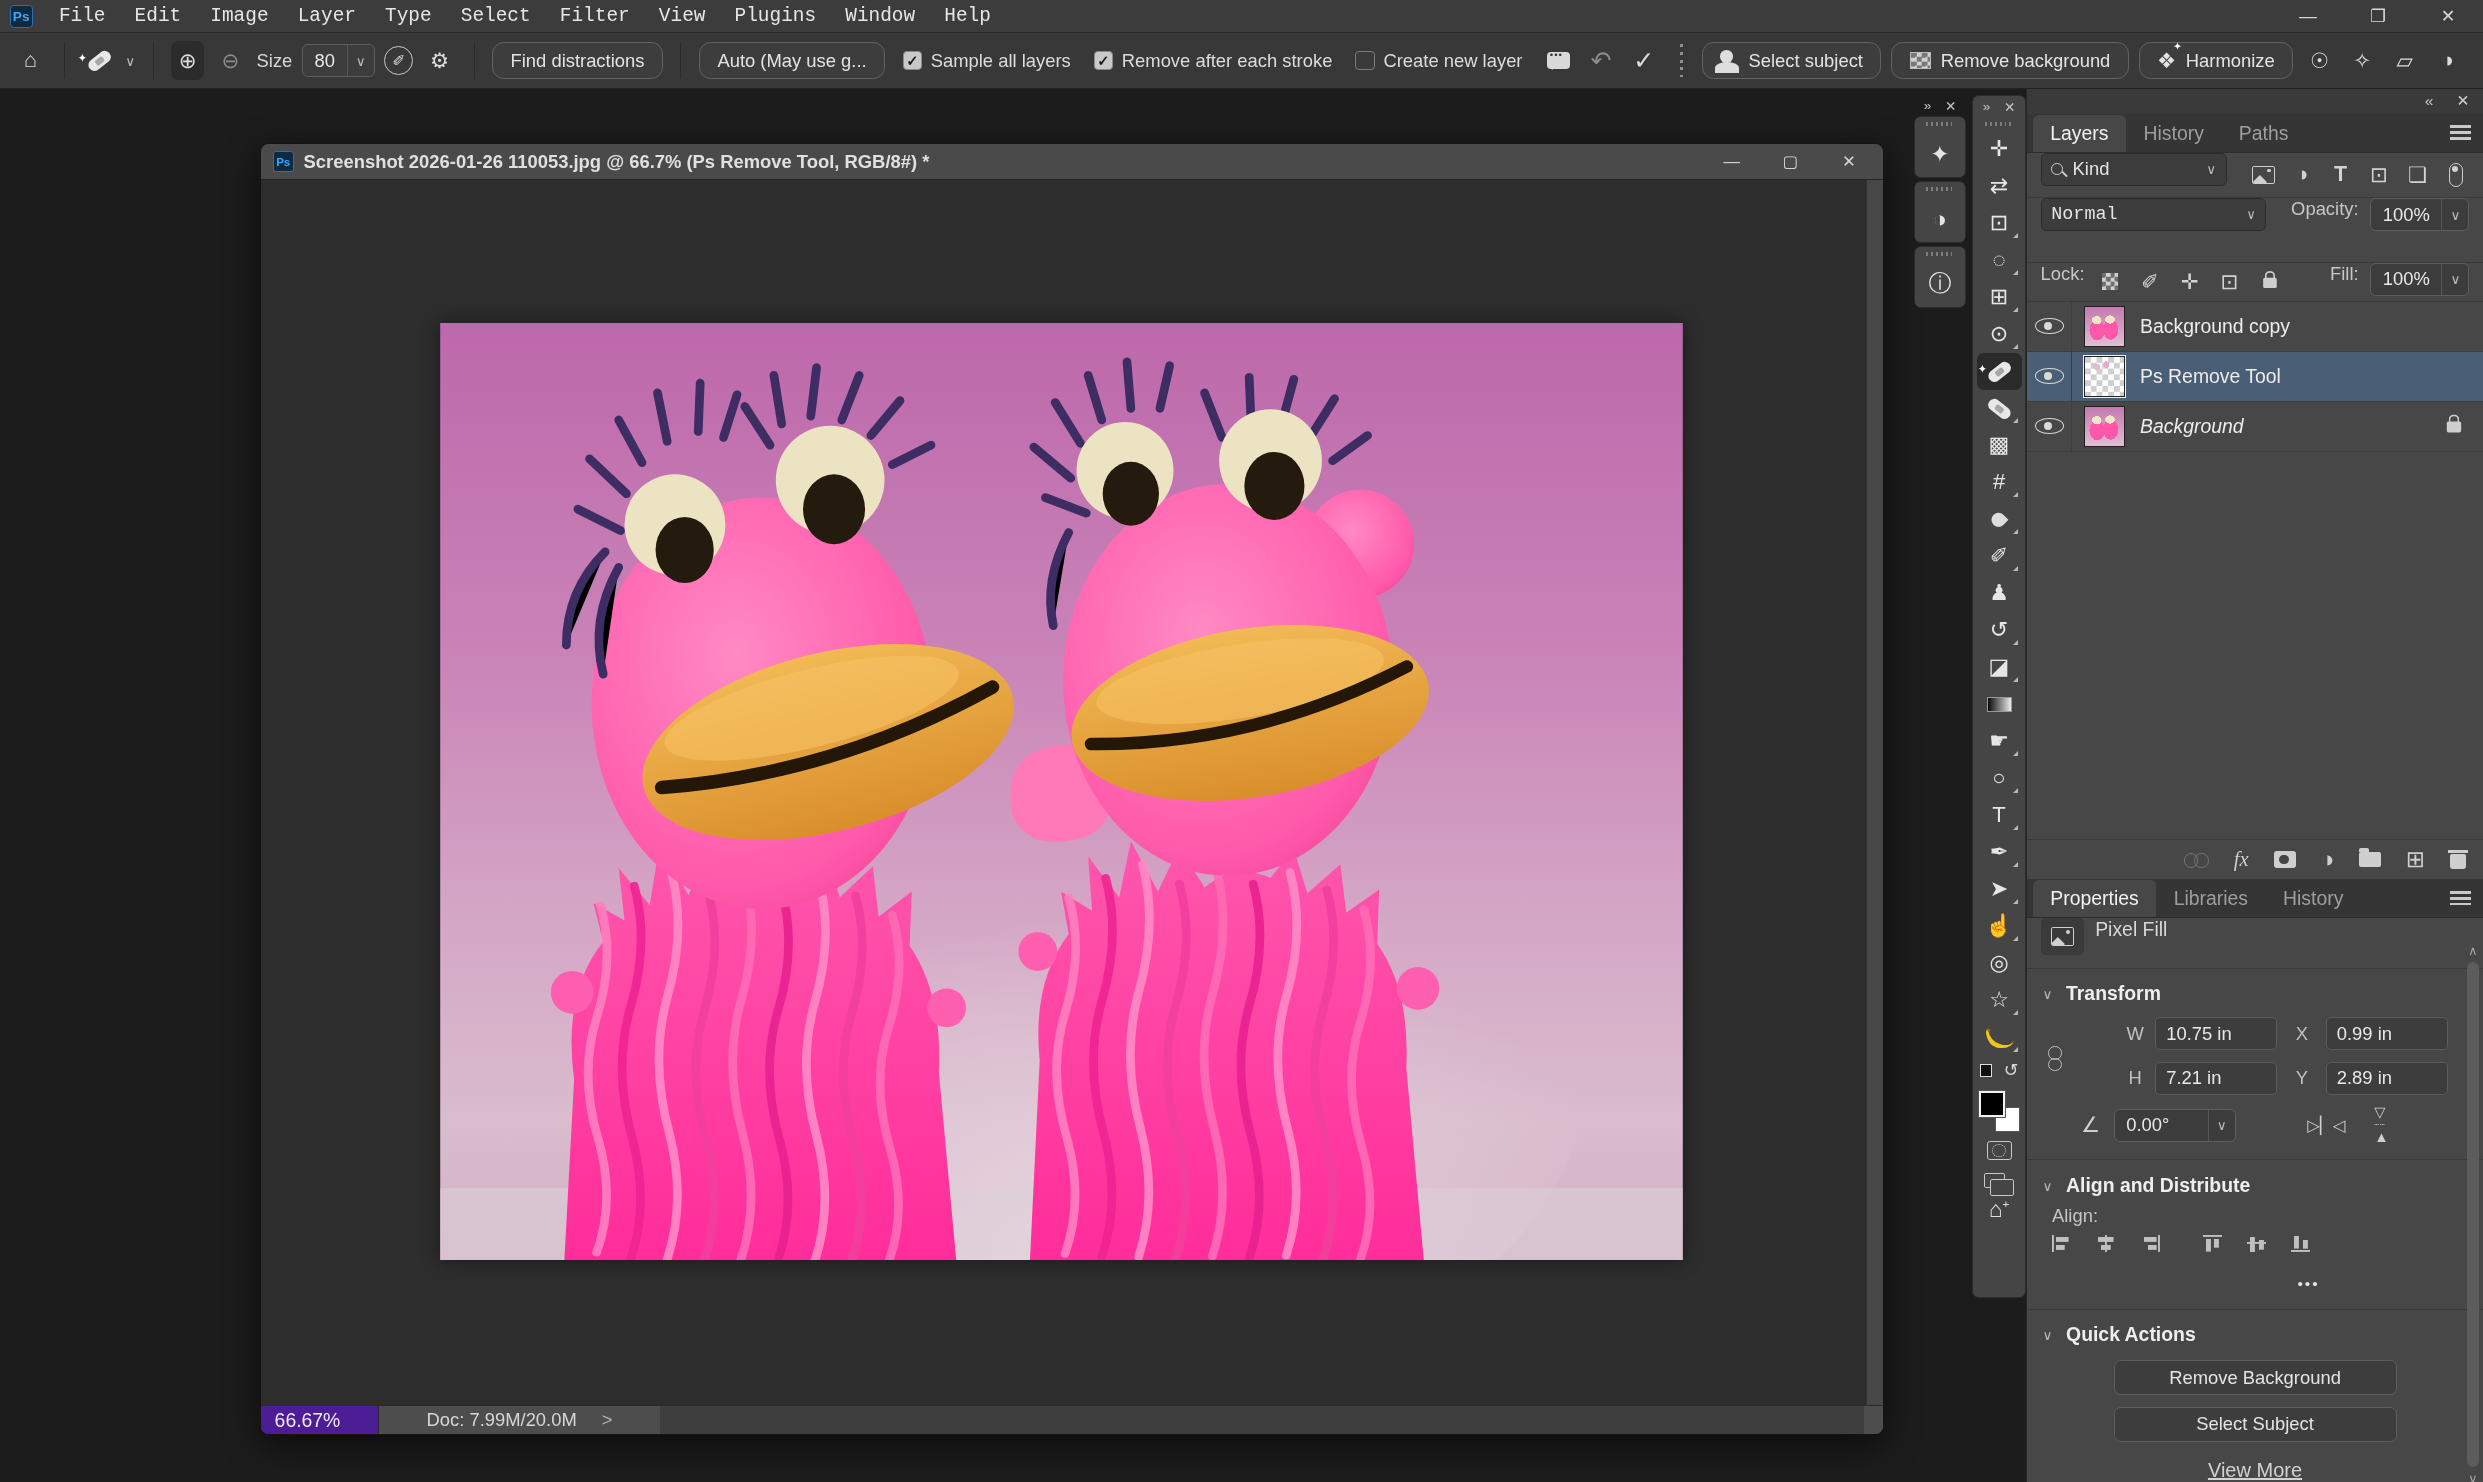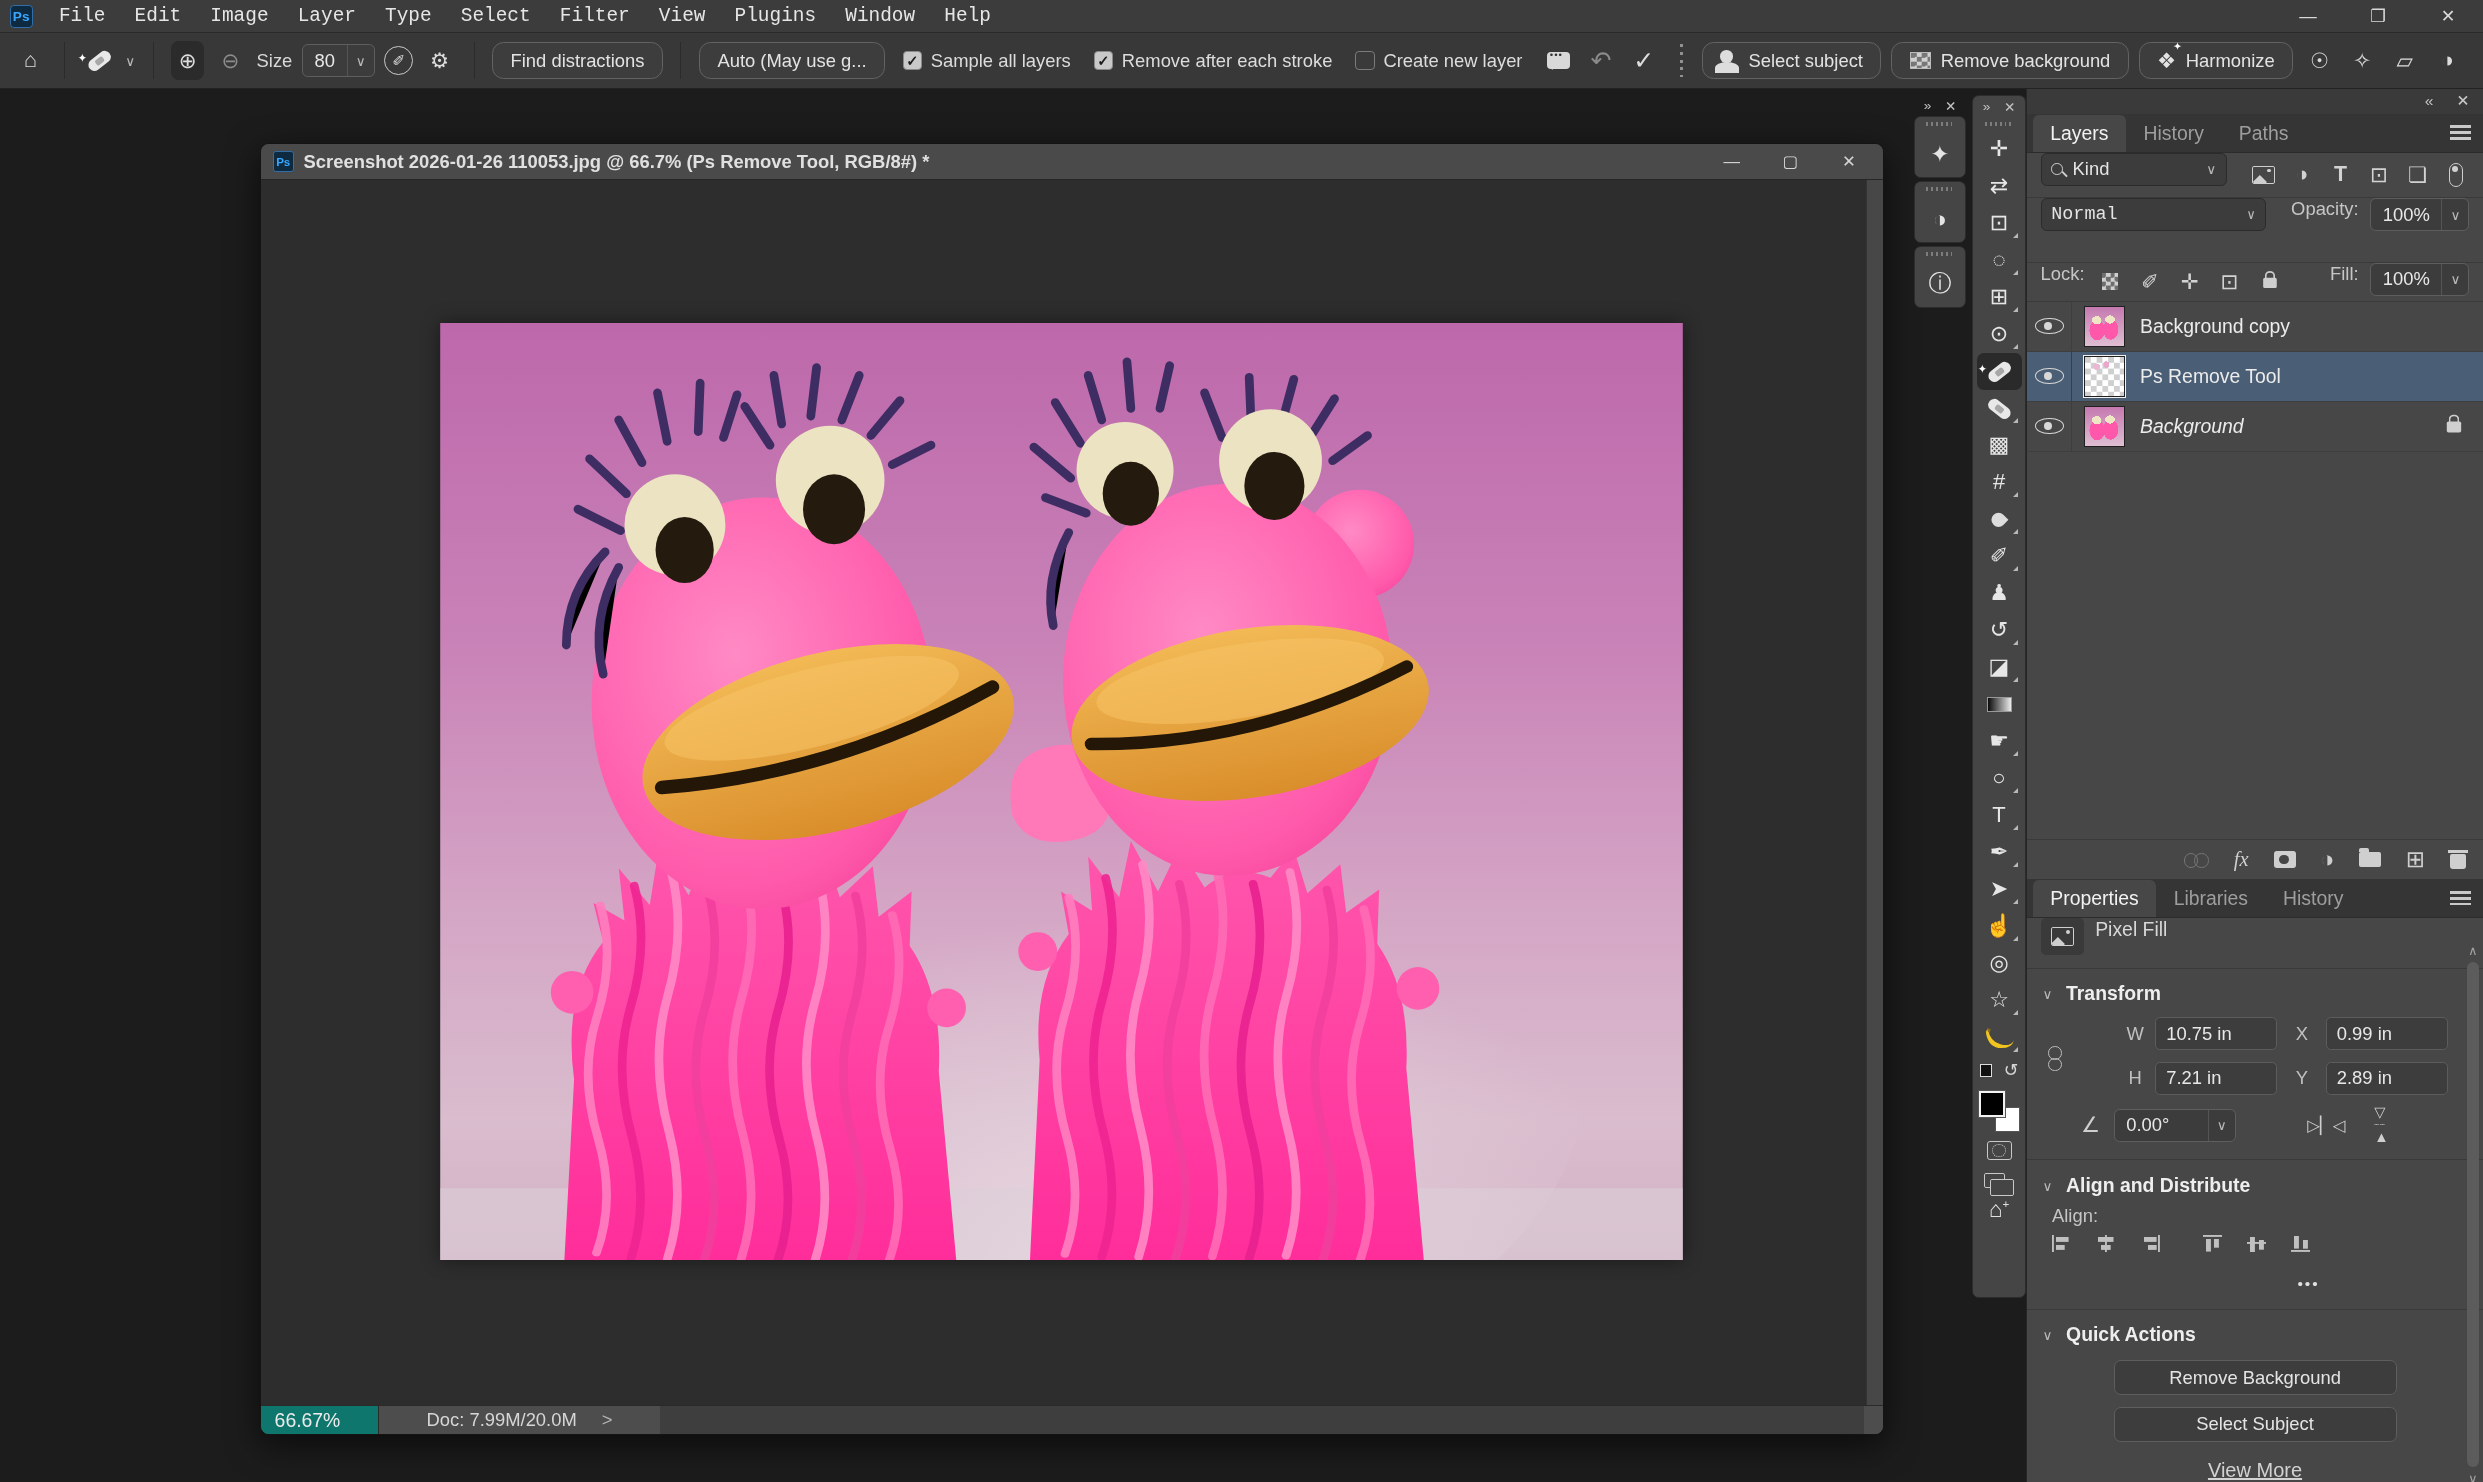--- a/index.html
+++ b/index.html
@@ -87,21 +87,21 @@
     border:1px solid #141414;border-radius:8.7px;box-shadow:0 9.7px 33px rgba(0,0,0,.6);overflow:hidden;}
   #doctitle{height:36px;background:#4a4a4a;display:flex;align-items:center;padding:0 11.6px;border-bottom:1px solid #262626;}
   #doctitle .title{font-size:18.4px;color:#e0e0e0;font-weight:bold;margin-left:9.7px;}
   .docps{width:21.3px;height:21.3px;background:#0d2a40;border:1px solid #2f6ea8;border-radius:2.9px;color:#3aa7ff;
     font-size:11.6px;font-weight:bold;display:flex;align-items:center;justify-content:center;}
   #docbtns{margin-left:auto;display:flex;gap:13.6px;}
   .docbtn{width:45px;height:29px;display:flex;align-items:center;justify-content:center;color:#d5d5d5;font-size:16.5px;}
   #canvaswrap{position:absolute;left:179px;top:179px;width:1243px;height:937px;box-shadow:0 0 17.5px rgba(0,0,0,.45);}
   #vscroll{position:absolute;top:36px;right:0;bottom:29px;width:17.5px;background:#474747;border-left:1px solid #333;}
   #statusbar{position:absolute;left:0;right:0;bottom:0;height:29px;background:#3e3e3e;display:flex;align-items:center;border-top:1px solid #2a2a2a;}
-  #zoomcell{width:118px;height:100%;background:#0f766e;display:flex;align-items:center;padding-left:13.6px;
+  #zoomcell{width:118px;height:100%;background:#4c1d95;display:flex;align-items:center;padding-left:13.6px;
     font-size:19.4px;color:#ececec;border-right:1px solid #2a2a2a;}
   #doccell{width:281px;height:100%;background:#4d4d4d;display:flex;align-items:center;justify-content:center;gap:25px;
     font-size:18.4px;color:#d6d6d6;}
   #scrollcorner{margin-left:auto;width:19.4px;height:100%;background:#4d4d4d;}
   
   .dockhead{height:21.3px;display:flex;align-items:center;justify-content:center;gap:13.6px;color:#c2c2c2;font-size:13.6px;}
   #minidock{position:absolute;left:1914px;top:95px;width:52px;}
   .minibtn{width:52px;height:62px;background:#454545;border:1px solid #2c2c2c;border-radius:6.8px;margin-bottom:2.9px;
     display:flex;flex-direction:column;align-items:center;}
   .minibtn .mico{flex:1;display:flex;align-items:center;justify-content:center;font-size:23px;color:#e4e4e4;}

